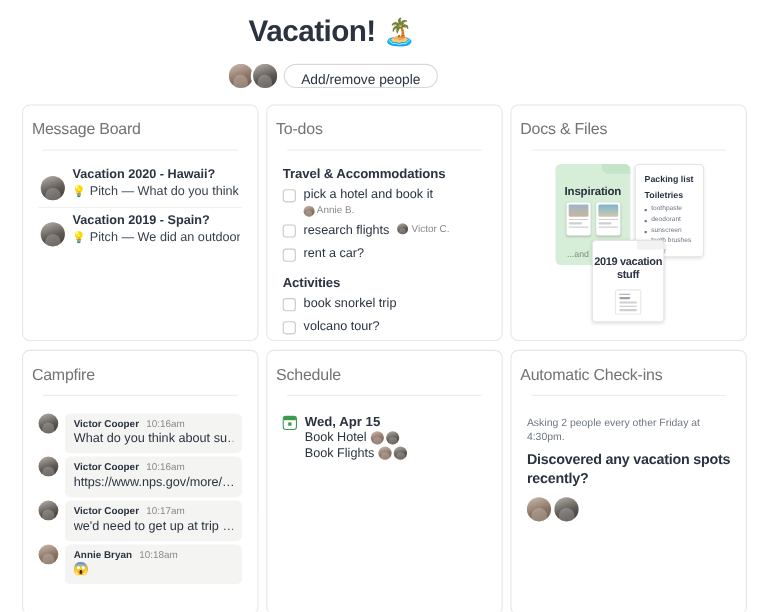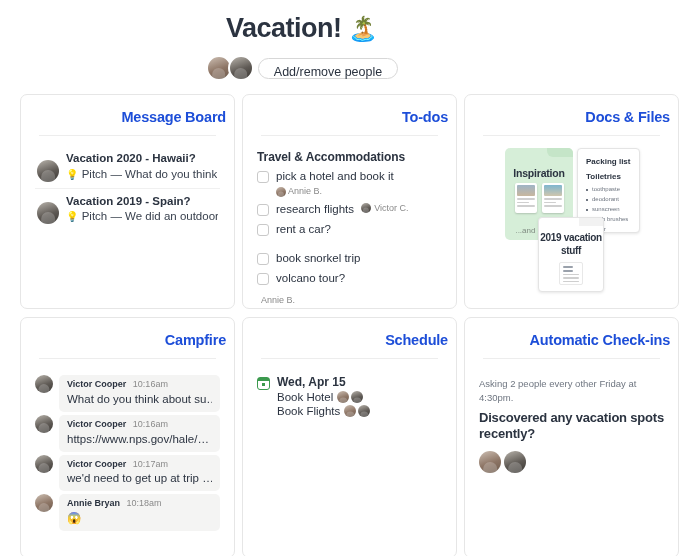--- a/index.html
+++ b/index.html
@@ -55,22 +55,22 @@
     grid-template-rows: 215px 241px;
     gap: 8px 7px;
     padding: 0 20px;
     margin-top: 13px;
   }
   .card {
     background: #fff; border: 1px solid #e6e6e6; border-radius: 7px;
     overflow: hidden; position: relative;
   }
   .card-title {
-    text-align: right; font-size: 14.5px; font-weight: bold;
-    color: #1d4ed8; padding: 14px 8px 10px; letter-spacing: -0.2px;
+    text-align: left; font-size: 14.5px; font-weight: normal;
+    color: #737373; padding: 14px 8px 10px; letter-spacing: -0.2px;
   }
   .card-divider { height: 1px; background: #ededed; margin: 0 18px; }
   .card-body { padding: 10px 14px 0; }
 
   
   .mb-item { display: flex; gap: 7px; padding: 5px 2px 6px; align-items: flex-end; }
   .mb-item + .mb-item { border-top: 1px solid #f0f0f0; }
   .mb-text { min-width: 0; }
   .mb-subject { font-size: 11.5px; font-weight: bold; color: #2b3340; line-height: 1.25; }
   .mb-excerpt {
@@ -290,20 +290,21 @@
 
           <div class="todo-row">
             <span class="checkbox"></span>
             <div class="todo-main">
               <div class="todo-label">rent a car?</div>
             </div>
           </div>
         </div>
 
         <div class="todo-group">
+          <div class="todo-group-title">Activities</div>
 
           <div class="todo-row">
             <span class="checkbox"></span>
             <div class="todo-main">
               <div class="todo-label">book snorkel trip</div>
             </div>
           </div>
 
           <div class="todo-row">
             <span class="checkbox"></span>
@@ -396,21 +397,21 @@
           </div>
         </div>
 
         <div class="cf-row">
           <span class="avatar a-victor sz-18"></span>
           <div class="cf-bubble">
             <div class="cf-meta">
               <span class="cf-name">Victor Cooper</span>
               <span class="cf-time">10:16am</span>
             </div>
-            <div class="cf-text">https://www.nps.gov/hale/…</div>
+            <div class="cf-text">https://www.nps.gov/more/…</div>
           </div>
         </div>
 
         <div class="cf-row">
           <span class="avatar a-victor sz-18"></span>
           <div class="cf-bubble">
             <div class="cf-meta">
               <span class="cf-name">Victor Cooper</span>
               <span class="cf-time">10:17am</span>
             </div>

